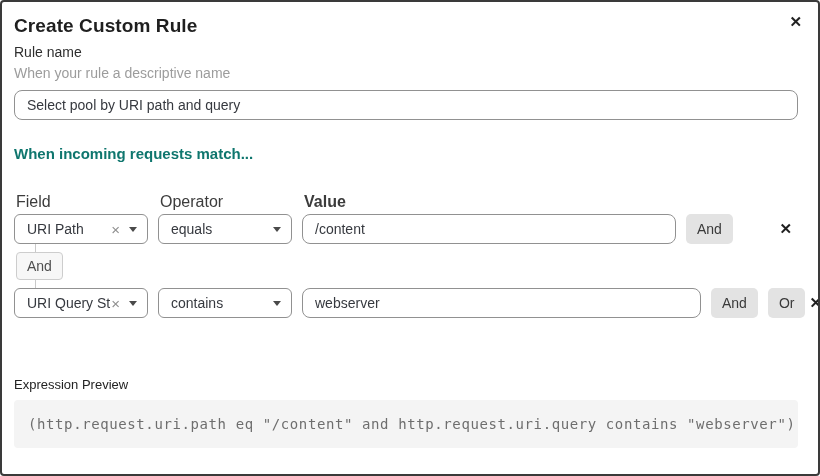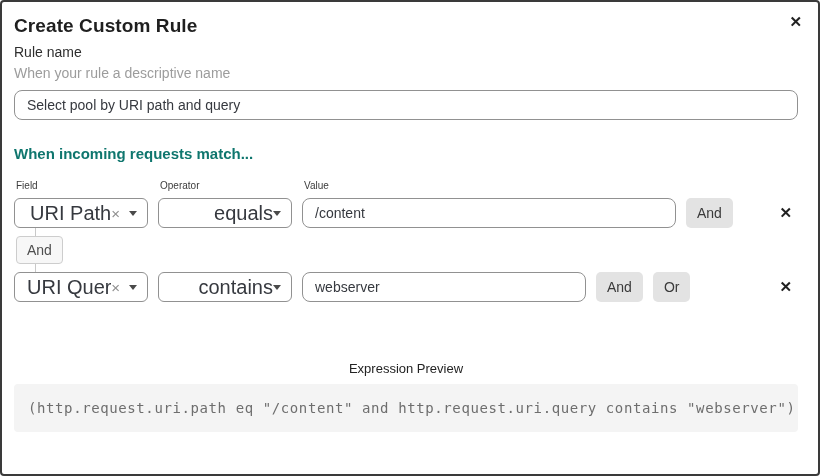--- a/index.html
+++ b/index.html
@@ -65,70 +65,69 @@
     outline: none;
   }
   .match-heading {
     margin-top: 25px;
     font-size: 15px;
     font-weight: 700;
     line-height: 18px;
     color: #0f766e;
   }
   .col-labels {
-    margin-top: 14px;
-    display: flex;
-    font-size: 10px;
+    margin-top: 30px;
+    display: flex;
+    font-size: 16px;
     line-height: 17px;
     color: #3c3c3c;
   }
   .col-labels .col-field    { width: 134px; margin-right: 10px; padding-left: 2px; }
   .col-labels .col-operator { width: 134px; margin-right: 10px; padding-left: 2px; }
-  .col-labels .col-value    { padding-left: 2px; }
+  .col-labels .col-value    { padding-left: 2px; font-weight: bold; }
   .cond-row {
     margin-top: 4px;
     display: flex;
     align-items: center;
   }
   .select {
     width: 134px;
     height: 30px;
     margin-right: 10px;
     border: 1px solid #919191;
     border-radius: 6px;
     background: #fff;
     display: flex;
     align-items: center;
     padding: 0 10px 0 12px;
     cursor: pointer;
     flex: none;
   }
   .select .select-text {
     flex: 1;
-    font-size: 20px;
+    font-size: 14px;
     color: #36393f;
     white-space: nowrap;
     overflow: hidden;
-    text-align: right;
   }
   .select .clear-x {
     font-size: 15px;
     color: #8f8f8f;
     margin-right: 9px;
     line-height: 1;
   }
   .caret {
     width: 0; height: 0;
     border-left: 4px solid transparent;
     border-right: 4px solid transparent;
     border-top: 5px solid #4a4a4a;
   }
   .value-input { margin-top: 0; flex: none; }
   .value-row1 { width: 374px; }
-  .value-row2 { width: 284px; }
+  .value-row2 { width: 399px; }
   .logic-btn {
     height: 30px;
     margin-left: 10px;
     padding: 0 11px;
     background: #e3e3e3;
     border: none;
     border-radius: 5px;
     font-size: 14px;
     font-family: "Liberation Sans", "DejaVu Sans", sans-serif;
     color: #3a3a3a;
@@ -172,21 +171,21 @@
     background: #f7f7f7;
     font-size: 14px;
     color: #4f4f4f;
     display: inline-flex;
     align-items: center;
   }
   .expr-header {
     margin-top: 58px;
     display: flex;
     align-items: baseline;
-    justify-content: center;
+    justify-content: space-between;
   }
   .expr-label {
     font-size: 13px;
     line-height: 18px;
     color: #232323;
   }
   .expr-edit-link {
     font-size: 14px;
     line-height: 18px;
     color: #2c7cb0;

